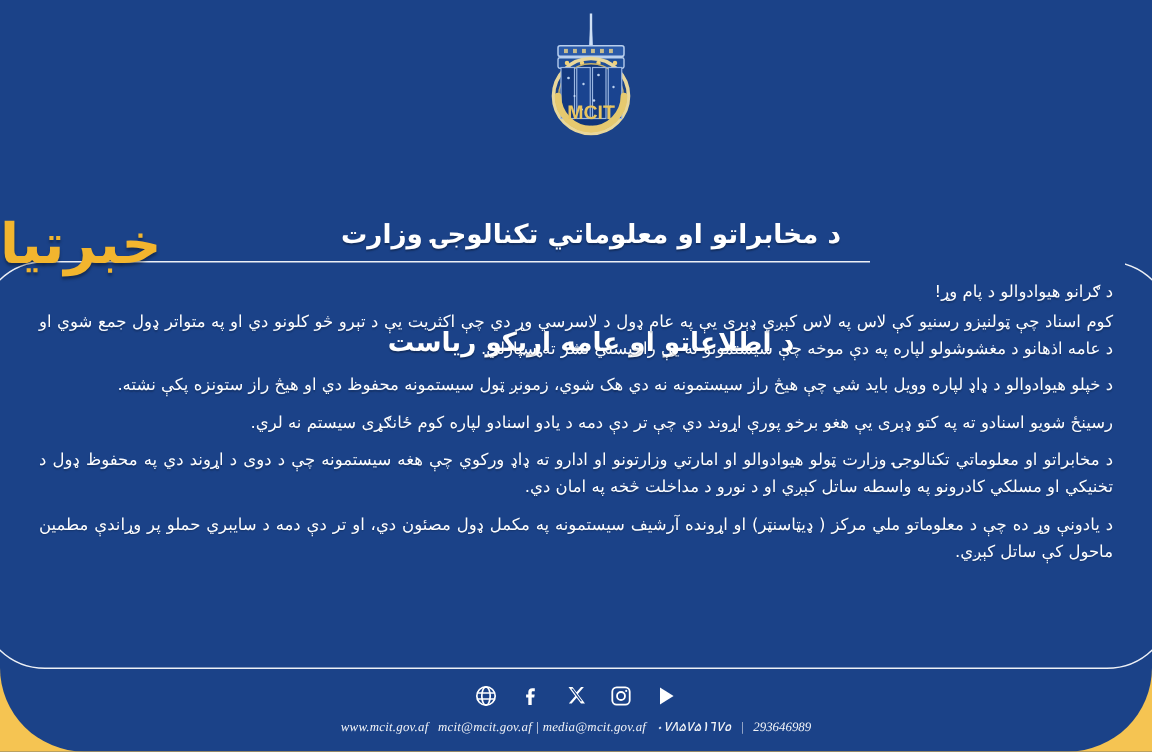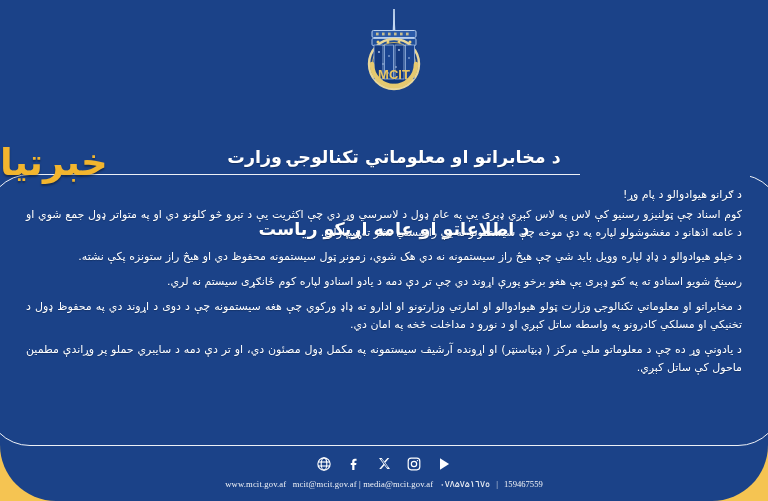--- a/index.html
+++ b/index.html
@@ -165,21 +165,21 @@
   .socials .ico svg { display: block; }
 
   .contact {
     direction: ltr;
     color: #f2f4f8;
     font-size: 8.6px;
     letter-spacing: .15px;
     font-family: "Liberation Serif", "DejaVu Serif", serif;
     white-space: nowrap;
   }
-  .contact span { margin: 6px 2px; }
+  .contact span { margin: 6px 2px; font-style: italic; }
   .contact .sep { opacity: .8; }
 
   
   .logo {
     position: relative;
     width: 84px;
     height: 88px;
   }
   .logo svg { display: block; }
 </style>
@@ -307,17 +307,17 @@
           <path d="M6 3.4 19.6 12 6 20.6V3.4z"></path>
         </svg>
       </span>
     </div>
 
     <div class="contact">
       <span>www.mcit.gov.af</span>
       <span>mcit@mcit.gov.af | media@mcit.gov.af</span>
       <span>۰۷۸۵۷۵۱٦۷٥</span>
       <span class="sep">|</span>
-      <span>159467559</span>
+      <span>293646989</span>
     </div>
   </div>
 
 </div>
 
 </body></html>

